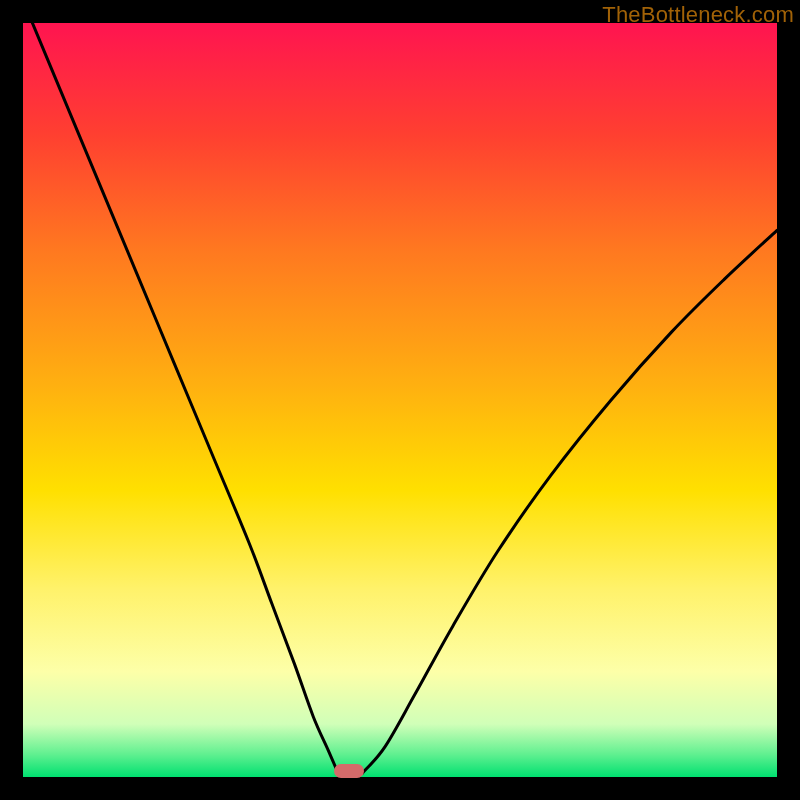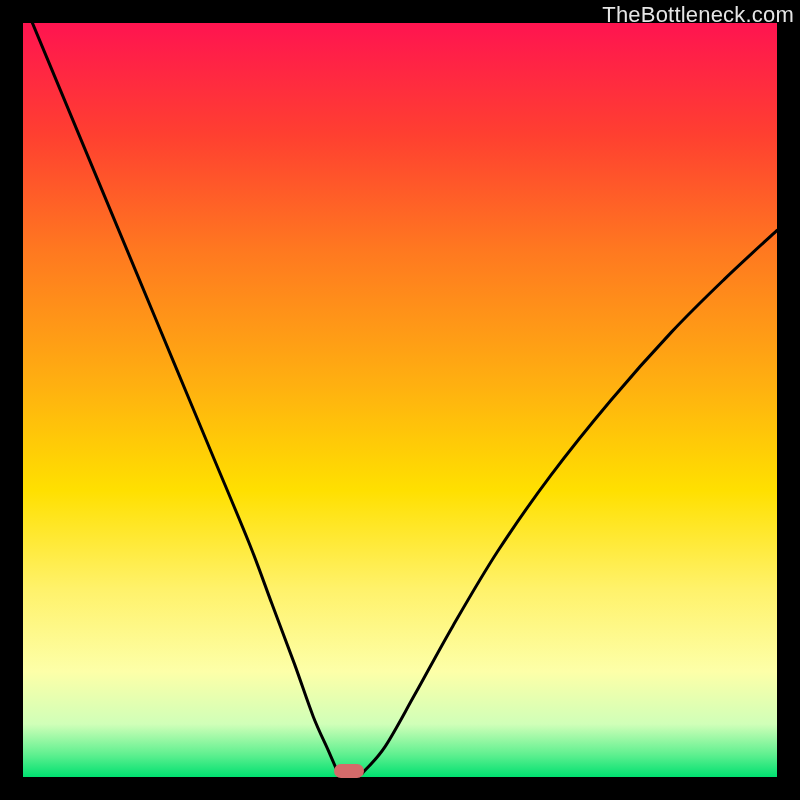--- a/index.html
+++ b/index.html
@@ -35,21 +35,21 @@
       #fdffa8 86%,
       #d0ffb8 93%,
       #60f090 97%,
       #00e070 100%
     );
   }
   .watermark {
     position: absolute;
     top: 2px;
     right: 6px;
-    color: #e5e5e5;
+    color: #a16207;
     font-size: 22px;
     font-weight: 500;
     letter-spacing: 0.2px;
     z-index: 5;
   }
   svg.curve {
     position: absolute;
     left: 0;
     top: 0;
     width: 754px;

